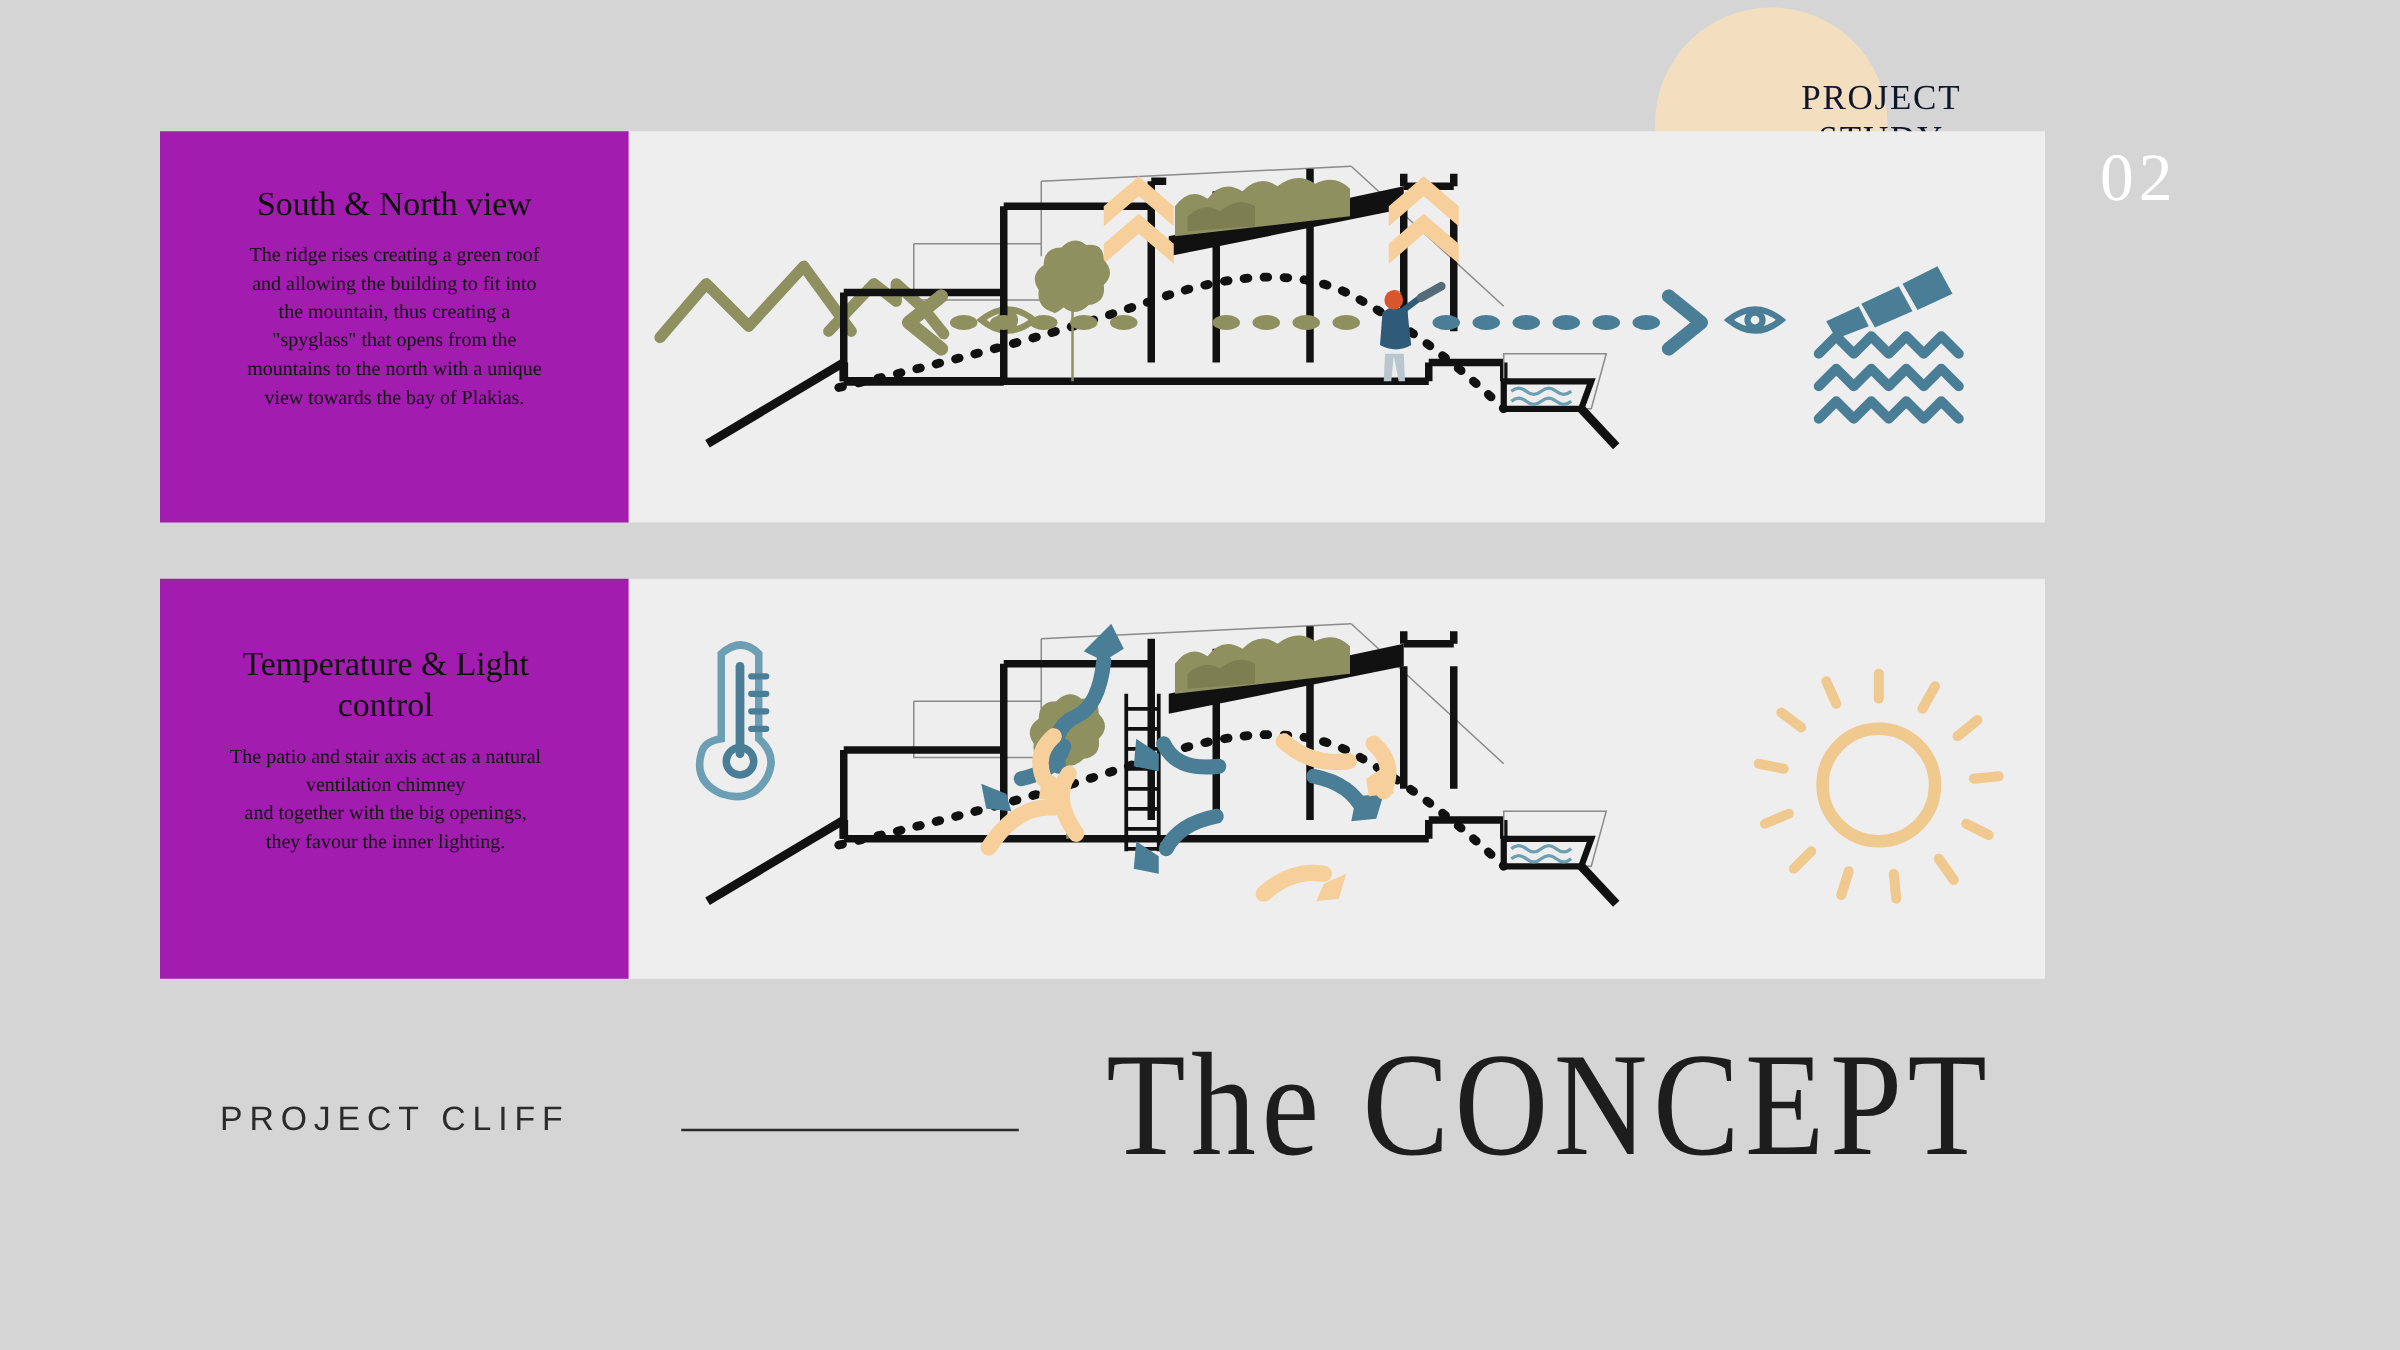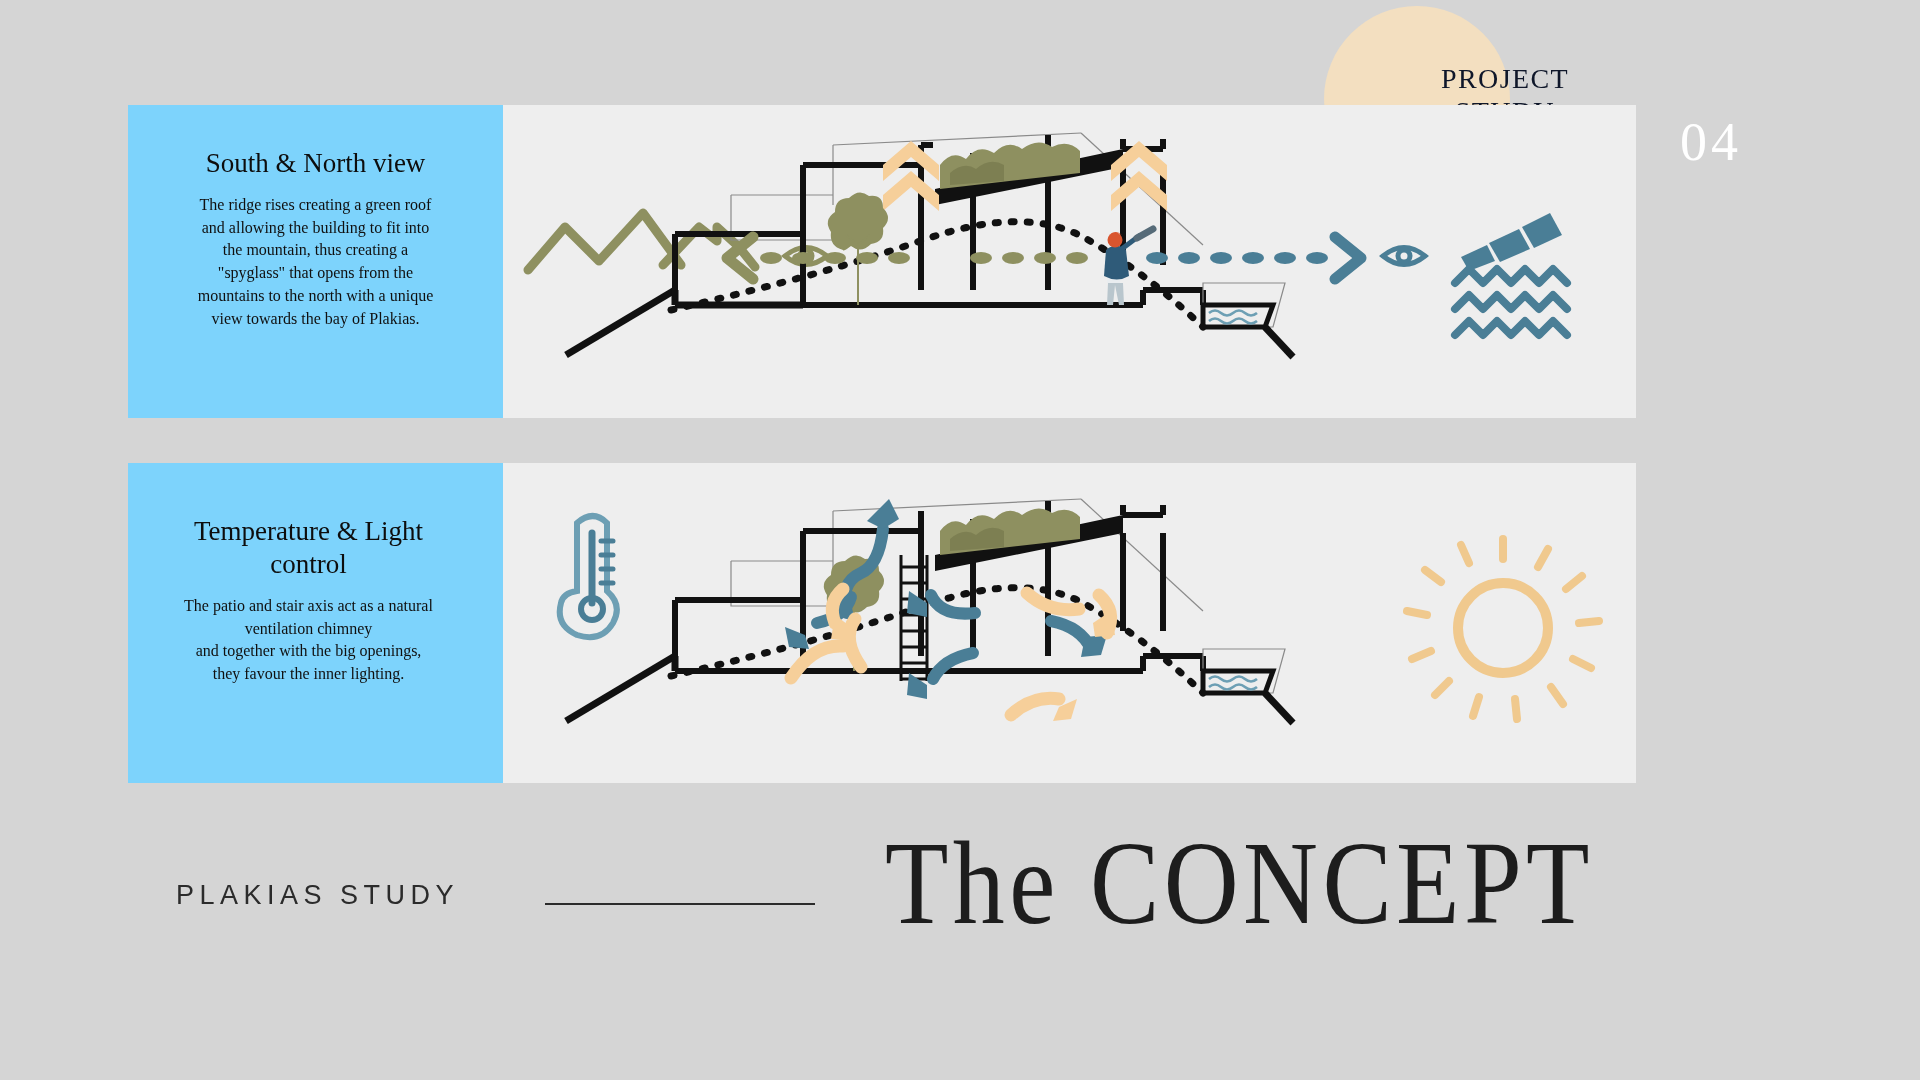--- a/index.html
+++ b/index.html
@@ -27,21 +27,21 @@
     font-family:"Liberation Serif",serif;
     font-size:54px;color:#ffffff;letter-spacing:4px;line-height:1;
   }
 
   
   .panel{position:absolute;left:128px;width:1508px;display:flex;}
   #panel-1{top:105px;height:313px;}
   #panel-2{top:463px;height:320px;}
 
   .panel-text{
-    width:375px;flex:0 0 375px;background:#7dd3fc;
+    width:375px;flex:0 0 375px;background:#a21caf;
     display:flex;flex-direction:column;align-items:center;justify-content:flex-start;
     box-sizing:border-box;
   }
   #panel-1 .panel-text{padding:42px 22px 0 22px;}
   #panel-2 .panel-text{padding:52px 18px 0 4px;}
 
   .panel-title{
     font-family:"Liberation Serif",serif;
     font-size:27px;color:#0d0d0d;text-align:center;
     line-height:1.22;margin:0 0 14px 0;font-weight:400;
@@ -74,21 +74,21 @@
   svg{display:block;}
 </style>
 </head>
 <body>
 
 <div class="stage">
 
   <div id="project-circle"></div>
   <div id="project-study" style="white-space:pre-line">PROJECT
 STUDY</div>
-  <div id="page-number">04</div>
+  <div id="page-number">02</div>
 
   <div class="panel" id="panel-1">
     <div class="panel-text">
       <h2 class="panel-title">South &amp; North view</h2>
       <p class="panel-body">The ridge rises creating a green roof
 and allowing the building to fit into
 the mountain, thus creating a
 "spyglass" that opens from the
 mountains to the north with a unique
 view towards the bay of Plakias.</p>
@@ -372,17 +372,17 @@
             <path d="M928 188 L909 196"></path>
             <path d="M924 152 L904 148"></path>
             <path d="M938 119 L922 107"></path>
             <path d="M966 100 L958 82"></path>
           </g>
         </g>
       </svg>
     </div>
   </div>
 
-  <div id="footer-brand">PLAKIAS STUDY</div>
+  <div id="footer-brand">PROJECT CLIFF</div>
   <div id="footer-rule"></div>
   <div id="footer-title">The CONCEPT</div>
 
 </div>
 
 </body></html>

